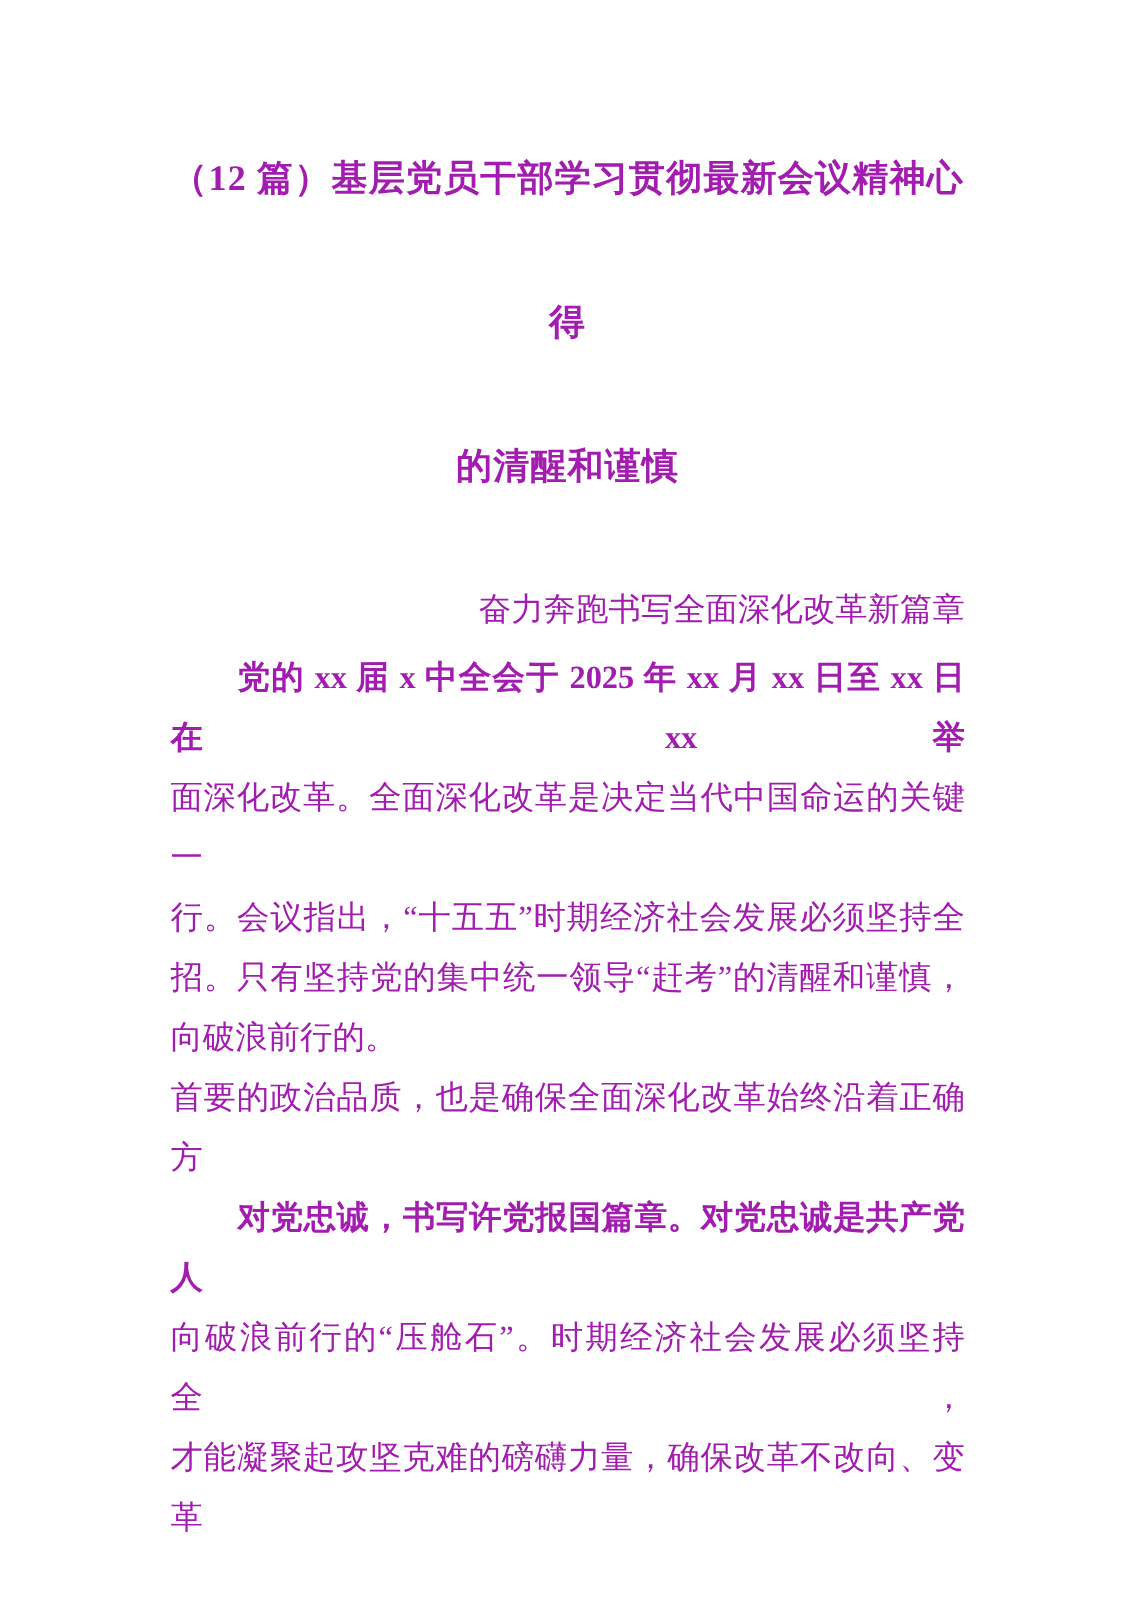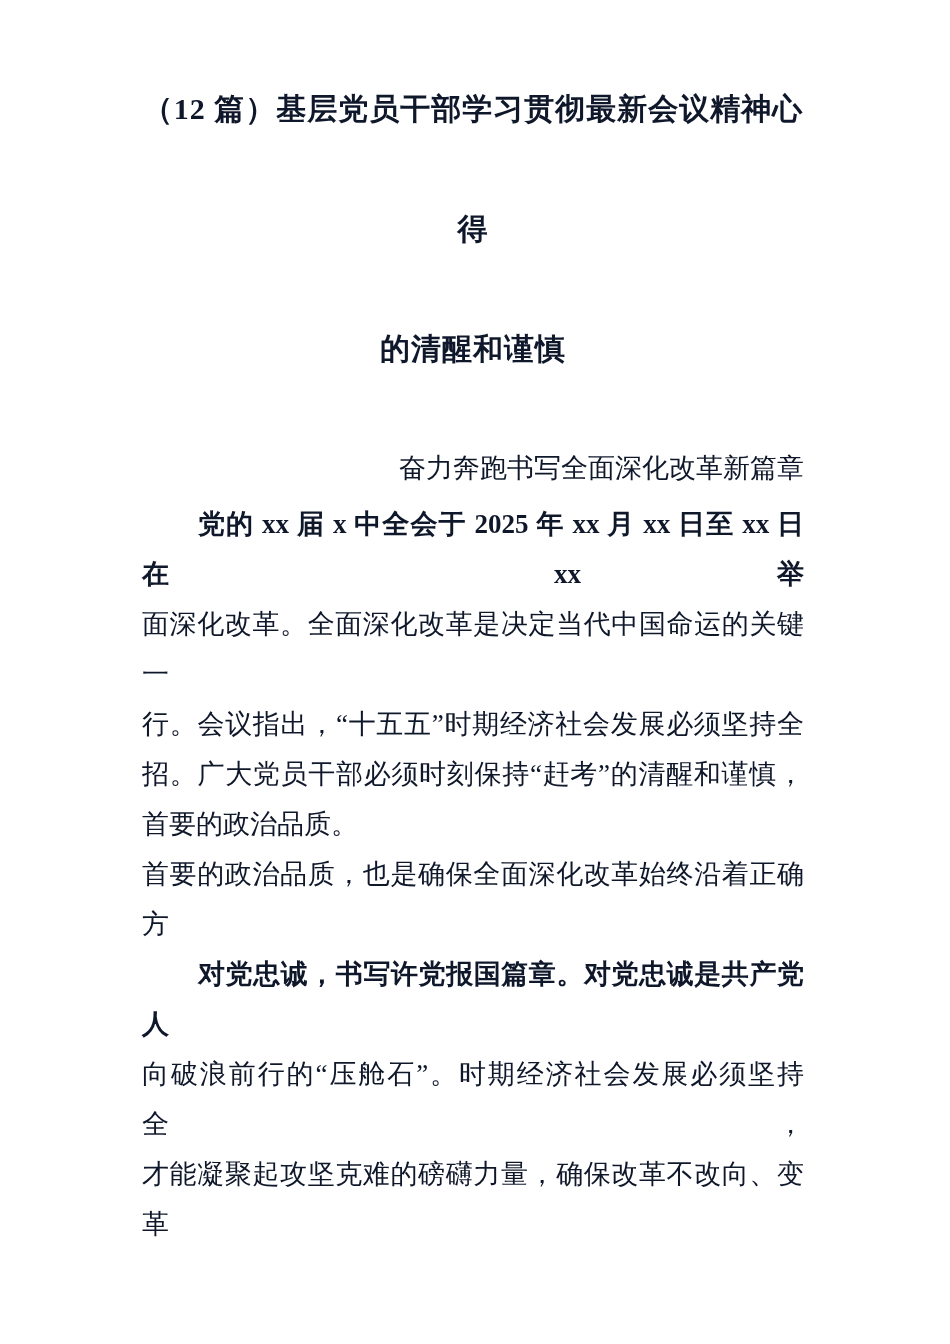--- a/index.html
+++ b/index.html
@@ -5,24 +5,24 @@
   html, body {
     margin: 0;
     padding: 0;
     background: #ffffff;
   }
   .page {
     position: relative;
     width: 950px;
     height: 1344px;
     background: #ffffff;
-    color: #0f172a;
+    color: #a21caf;
     font-family: "Liberation Serif", "DejaVu Serif", serif;
     box-sizing: border-box;
-    padding: 49px 146px 0 142px;
+    padding: 89px 146px 0 142px;
     overflow: hidden;
   }
   .doc-title {
     font-size: 30px;
     font-weight: bold;
     line-height: 120px;
     text-align: center;
     letter-spacing: 1px;
   }
   .doc-body {
@@ -59,22 +59,22 @@
     <div class="title-line">的清醒和谨慎</div>
   </div>
 
   <div class="doc-body">
     <div class="section-heading">奋力奔跑书写全面深化改革新篇章</div>
     <div id="paragraphs">
         <div class="paragraph">
           <div class="line indent stretch">党的 xx 届 x 中全会于 2025 年 xx 月 xx 日至 xx 日在 xx 举</div>
           <div class="line stretch">面深化改革。全面深化改革是决定当代中国命运的关键一</div>
           <div class="line stretch">行。会议指出，“十五五”时期经济社会发展必须坚持全</div>
-          <div class="line stretch">招。广大党员干部必须时刻保持“赶考”的清醒和谨慎，</div>
-          <div class="line">首要的政治品质。</div>
+          <div class="line stretch">招。只有坚持党的集中统一领导“赶考”的清醒和谨慎，</div>
+          <div class="line">向破浪前行的。</div>
         </div>
         <div class="paragraph">
           <div class="line stretch">首要的政治品质，也是确保全面深化改革始终沿着正确方</div>
           <div class="line indent stretch">对党忠诚，书写许党报国篇章。对党忠诚是共产党人</div>
           <div class="line stretch">向破浪前行的“压舱石”。时期经济社会发展必须坚持全，</div>
           <div class="line stretch">才能凝聚起攻坚克难的磅礴力量，确保改革不改向、变革</div>
         </div>
       </div>
   </div>
 </div>

